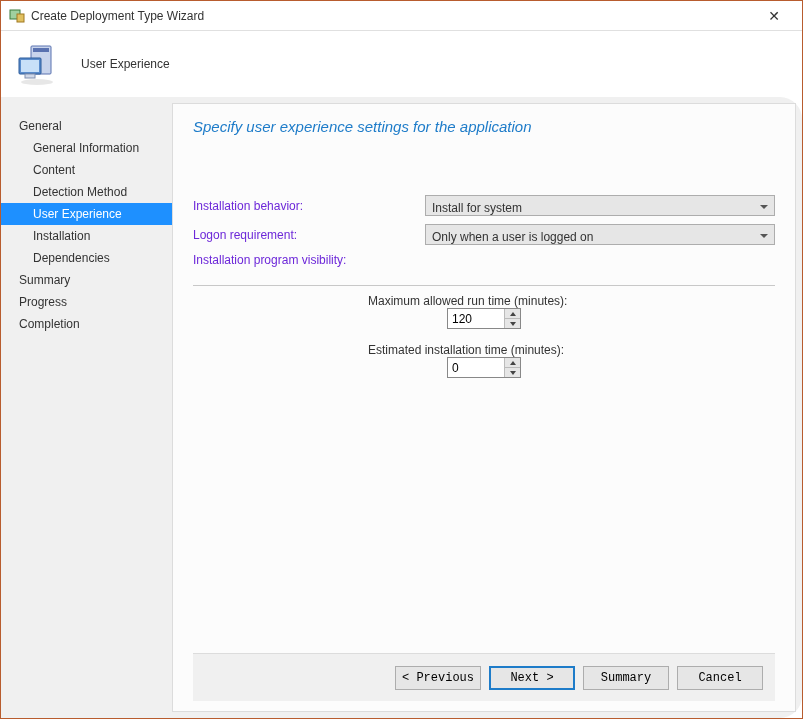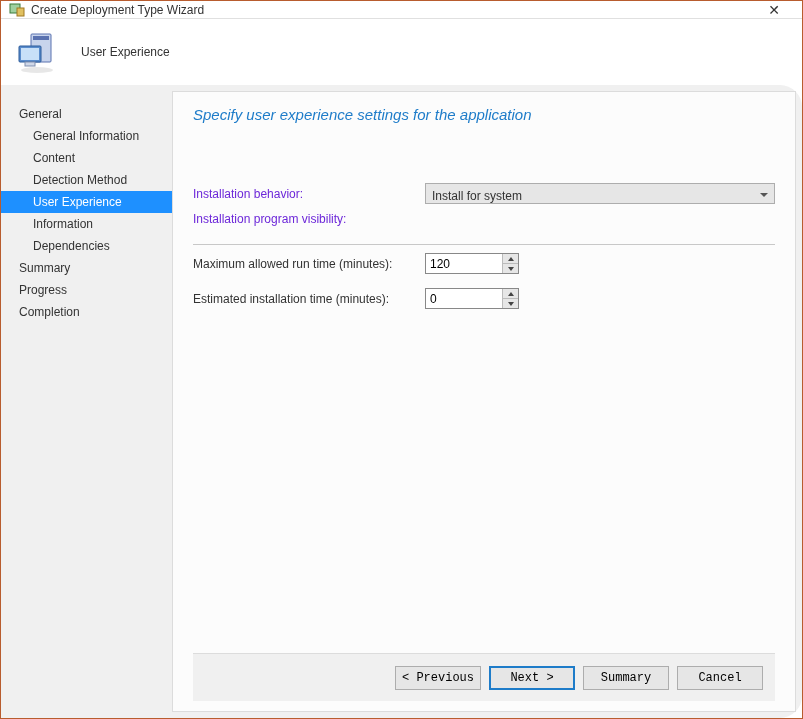--- a/index.html
+++ b/index.html
@@ -12,21 +12,21 @@
   }
   .window {
     width: 803px;
     height: 719px;
     border: 1px solid #b85c2e;
     background: #fff;
     display: flex;
     flex-direction: column;
   }
   .titlebar {
-    height: 18px;
+    height: 30px;
     display: flex;
     align-items: center;
     padding: 0 8px;
     border-bottom: 1px solid #e0e0e0;
     background: #fff;
   }
   .titlebar .app-icon {
     width: 16px;
     height: 16px;
     margin-right: 6px;
@@ -157,27 +157,28 @@
   .desc {
     font-size: 12px;
     color: #333;
     line-height: 1.35;
     margin-bottom: 24px;
   }
   .num-row {
     display: flex;
     align-items: center;
     margin-bottom: 14px;
+    flex-direction: column;
   }
   .num-row .label {
     width: 232px;
   }
   .spinner {
     display: flex;
-    width: 94px;
+    width: 74px;
     height: 21px;
     border: 1px solid #888;
     background: #000000;
   }
   .spinner input {
     flex: 1;
     border: none;
     outline: none;
     font-size: 12px;
     padding: 0 4px;
@@ -268,39 +269,47 @@
   </div>
 
   <div class="body">
 
     <div class="sidebar">
       <div class="nav-item">General</div>
       <div class="nav-item nav-sub">General Information</div>
       <div class="nav-item nav-sub">Content</div>
       <div class="nav-item nav-sub">Detection Method</div>
       <div class="nav-item nav-sub selected">User Experience</div>
-      <div class="nav-item nav-sub">Information</div>
+      <div class="nav-item nav-sub">Installation</div>
       <div class="nav-item nav-sub">Dependencies</div>
       <div class="nav-item">Summary</div>
       <div class="nav-item">Progress</div>
       <div class="nav-item">Completion</div>
     </div>
 
     <div class="main">
       <h1>Specify user experience settings for the application</h1>
 
       <div class="form-row">
         <div class="label">Installation behavior:</div>
         <div class="field">
           <div class="select">
             <span>Install for system</span>
           </div>
         </div>
       </div>
 
+      <div class="form-row">
+        <div class="label">Logon requirement:</div>
+        <div class="field">
+          <div class="select">
+            <span>Only when a user is logged on</span>
+          </div>
+        </div>
+      </div>
 
       <div class="form-row">
         <div class="label">Installation program visibility:</div>
       </div>
 
 
       <div class="divider"></div>
 
 
       <div class="num-row">

